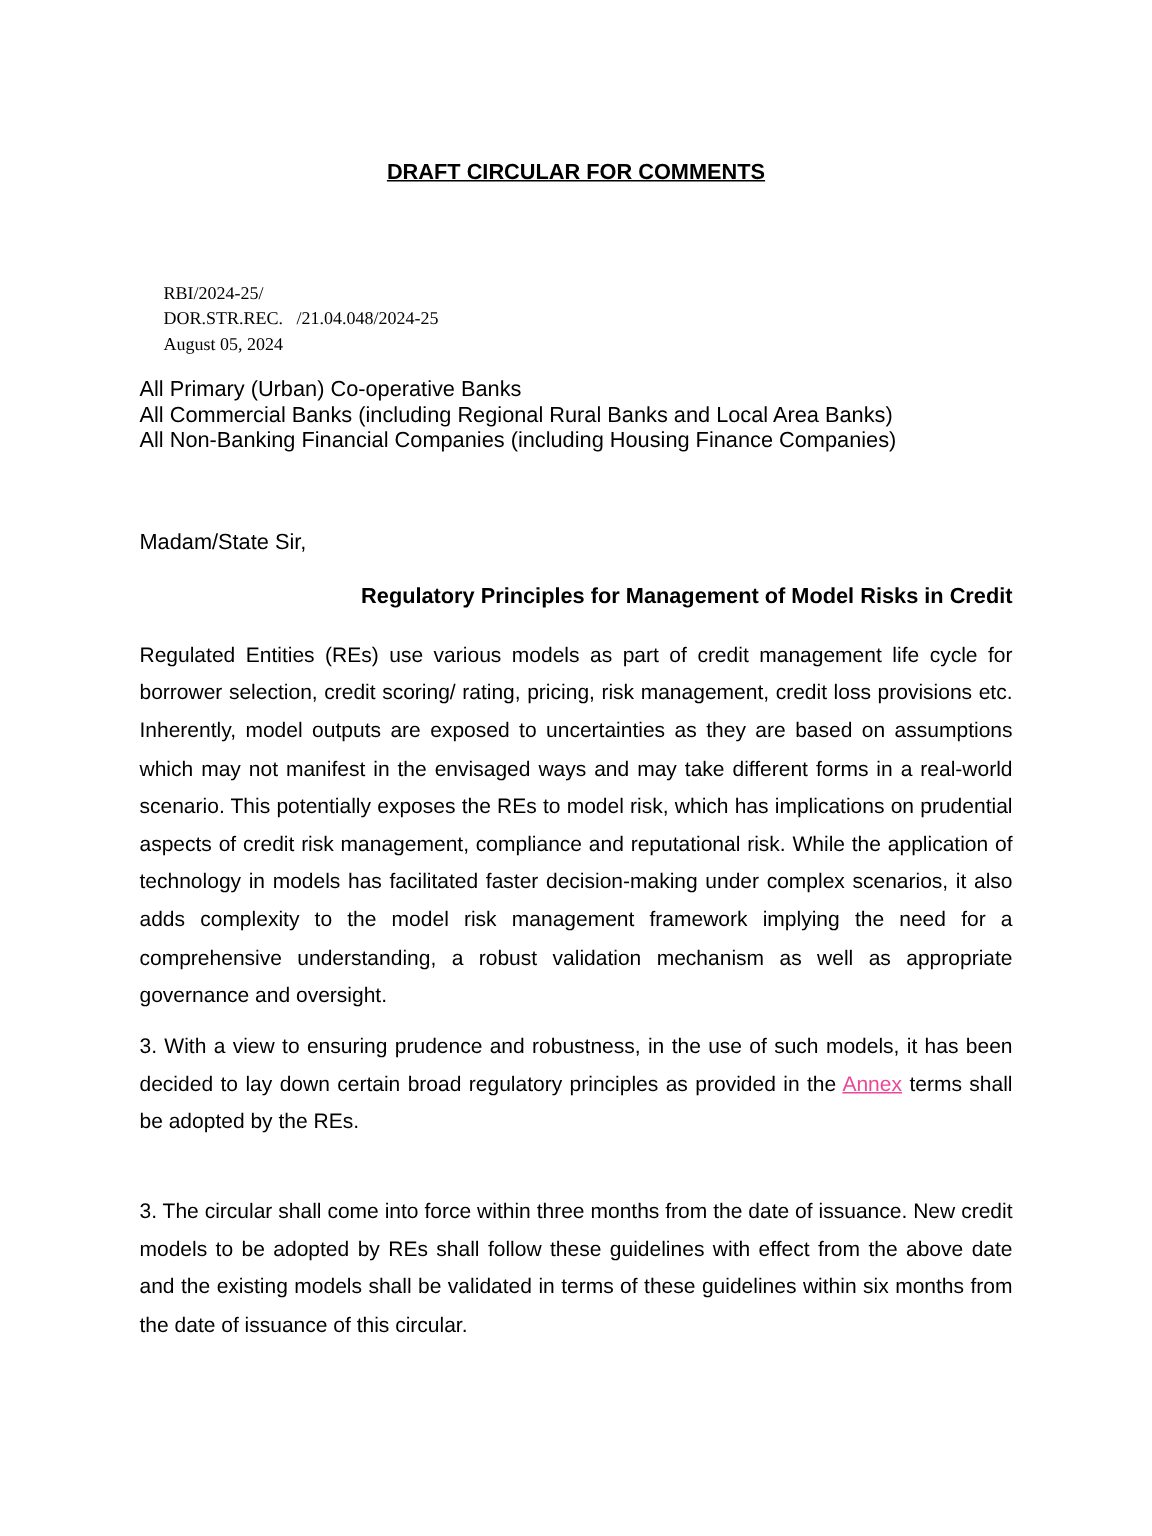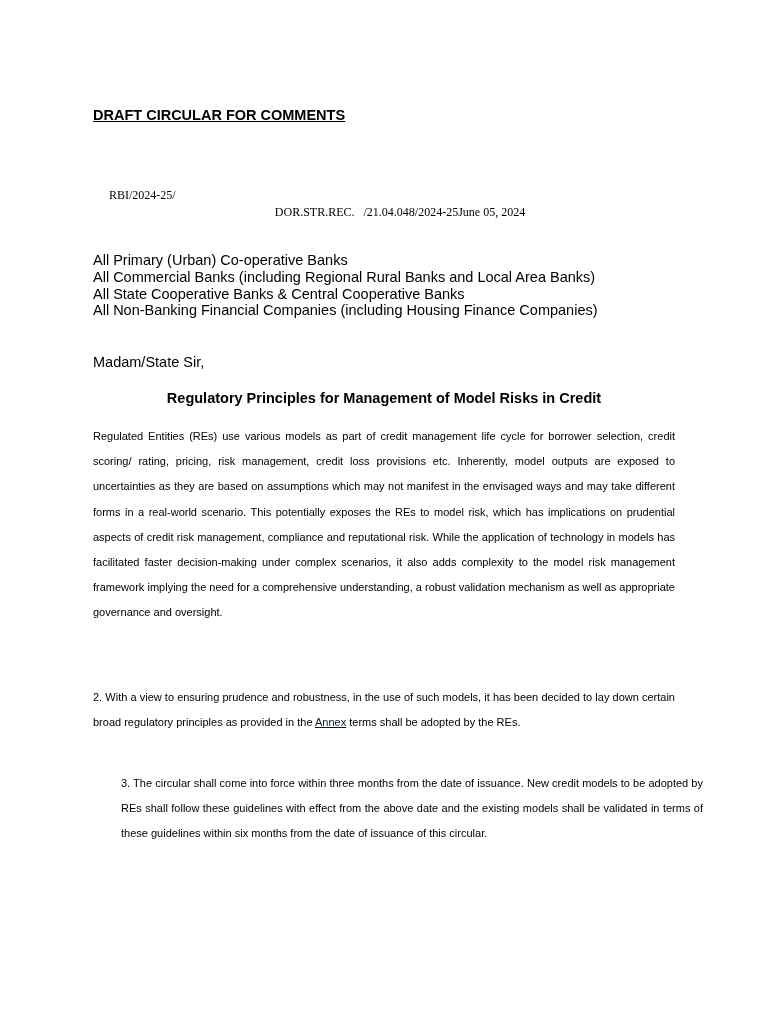--- a/index.html
+++ b/index.html
@@ -1,56 +1,55 @@
 <!DOCTYPE html>
 <html><head>
 <meta charset="utf-8">
 <style>
   html, body { margin: 0; padding: 0; background: #ffffff; }
   body { width: 768px; height: 1024px; position: relative; overflow: hidden;
          font-family: "Liberation Sans", sans-serif; color: #000; }
   .page { position: absolute; left: 93px; top: 0; width: 582px; }
-  .title { position: absolute; top: 107px; left: 0; width: 582px; text-align: left;
+  .title { position: absolute; top: 107px; left: 0; width: 582px; text-align: center;
            font-weight: bold; font-size: 14.5px; text-decoration: underline; }
   .ref { position: absolute; top: 187px; left: 16px; width: 582px; font-size: 12px; line-height: 17px; font-family: Liberation Serif, serif; }
-  .ref-row { display: flex; justify-content: center; }
+  .ref-row { display: flex; justify-content: center; flex-direction: column; }
   .addressees { position: absolute; top: 252px; left: 0; width: 582px; font-size: 14.5px; line-height: 16.8px; }
   .salutation { position: absolute; top: 354px; left: 0; font-size: 14.5px; }
-  .subject { position: absolute; top: 390px; left: 0; width: 582px; text-align: center;
+  .subject { position: absolute; top: 390px; left: 0; width: 582px; text-align: right;
              font-weight: bold; font-size: 14.5px; }
-  .para { position: absolute; left: 0; width: 582px; font-size: 11px; line-height: 25.2px;
+  .para { position: absolute; left: 0; width: 582px; font-size: 14px; line-height: 25.2px;
           text-align: justify; margin: 0; }
   .p1 { top: 424px; }
   .p2 { top: 685px; }
-  .p3 { top: 771px; margin-left: 28px; }
-  a.annex { color: #0f172a; text-decoration: underline; }
+  .p3 { top: 795px; }
+  a.annex { color: #ec4899; text-decoration: underline; }
 </style>
 </head>
 <body>
 
 <div class="page">
   <div class="title">DRAFT CIRCULAR FOR COMMENTS</div>
 
   <div class="ref">
     <div>RBI/2024-25/</div>
     <div class="ref-row">
       <span style="white-space:pre;">DOR.STR.REC.   /21.04.048/2024-25</span>
-      <span>June 05, 2024</span>
+      <span>August 05, 2024</span>
     </div>
   </div>
 
   <div class="addressees">
     <div>All Primary (Urban) Co-operative Banks</div>
     <div>All Commercial Banks (including Regional Rural Banks and Local Area Banks)</div>
-    <div>All State Cooperative Banks &amp; Central Cooperative Banks</div>
     <div>All Non-Banking Financial Companies (including Housing Finance Companies)</div>
   </div>
 
   <div class="salutation">Madam/State Sir,</div>
 
   <div class="subject">Regulatory Principles for Management of Model Risks in Credit</div>
 
   <p class="para p1">Regulated Entities (REs) use various models as part of credit management life cycle for borrower selection, credit scoring/ rating, pricing, risk management, credit loss provisions etc. Inherently, model outputs are exposed to uncertainties as they are based on assumptions which may not manifest in the envisaged ways and may take different forms in a real-world scenario. This potentially exposes the REs to model risk, which has implications on prudential aspects of credit risk management, compliance and reputational risk. While the application of technology in models has facilitated faster decision-making under complex scenarios, it also adds complexity to the model risk management framework implying the need for a comprehensive understanding, a robust validation mechanism as well as appropriate governance and oversight.</p>
 
-  <p class="para p2"><span>2. With a view to ensuring prudence and robustness, in the use of such models, it has been decided to lay down certain broad regulatory principles as provided in the </span><a class="annex" href="#">Annex</a><span> terms shall be adopted by the REs.</span></p>
+  <p class="para p2"><span>3. With a view to ensuring prudence and robustness, in the use of such models, it has been decided to lay down certain broad regulatory principles as provided in the </span><a class="annex" href="#">Annex</a><span> terms shall be adopted by the REs.</span></p>
 
   <p class="para p3">3. The circular shall come into force within three months from the date of issuance. New credit models to be adopted by REs shall follow these guidelines with effect from the above date and the existing models shall be validated in terms of these guidelines within six months from the date of issuance of this circular.</p>
 </div>
 
 </body></html>

